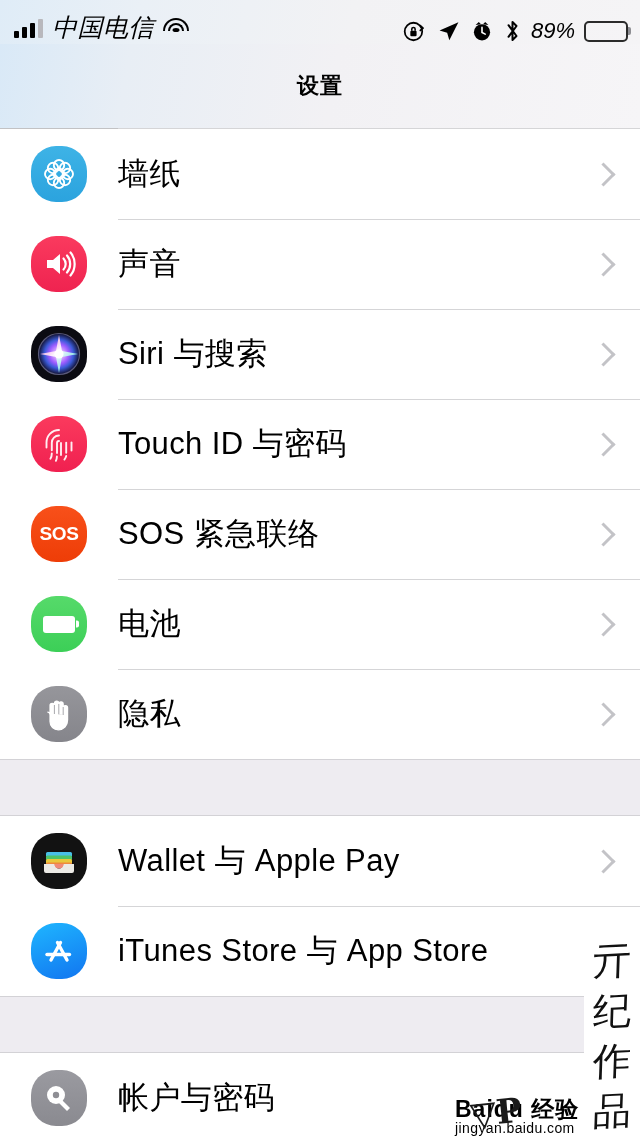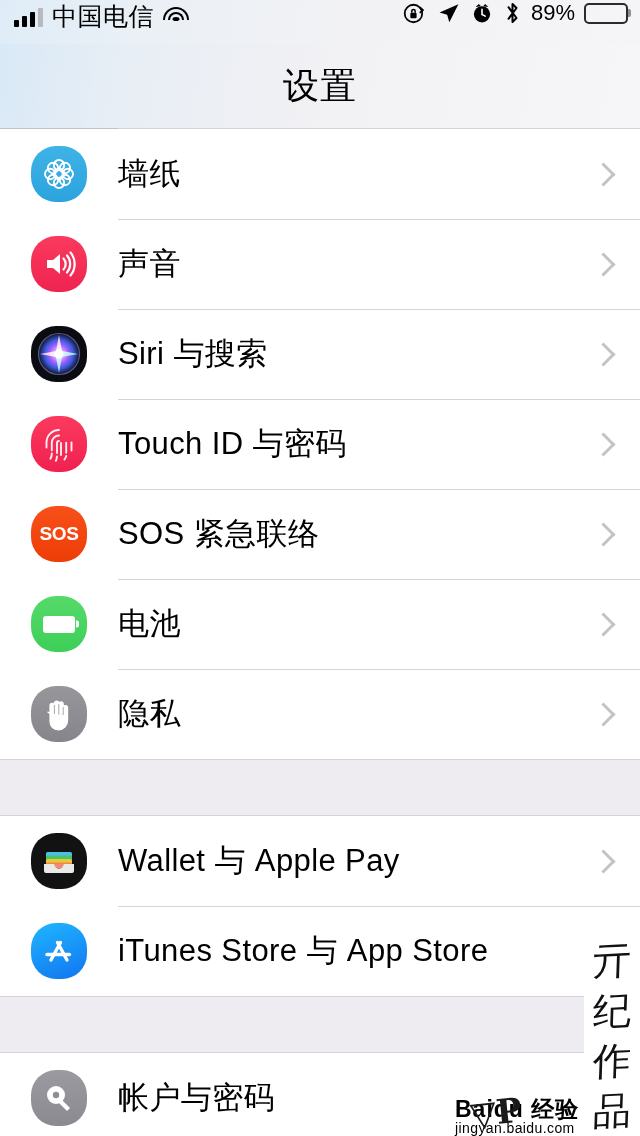--- a/index.html
+++ b/index.html
@@ -13,25 +13,26 @@
     position:relative;
     width:640px; height:1136px;
     background:#ffffff;
     overflow:hidden;
   }
 
   
   #statusbar {
     position:relative;
     height:44px;
-    display:flex; align-items:flex-start;
+    display:flex; align-items:flex-end;
     background:linear-gradient(100deg,#dfecf7 0%,#eaf0f6 22%,#f2f2f4 55%,#f5f4f6 100%);
     padding:0 12px 0 14px;
     font-size:25px;
     color:#000;
+    font-style:italic;
   }
   .sb-left { display:flex; align-items:center; gap:9px; }
   .sb-center { position:absolute; left:0; right:0; text-align:center;
                font-size:25px; letter-spacing:0px; font-weight:400; pointer-events:none; }
   .sb-right { margin-left:auto; display:flex; align-items:center; gap:9px; }
   .sb-carrier { font-size:25px; letter-spacing:0.5px; }
 
   .bars { display:flex; align-items:flex-end; gap:3px; height:20px; }
   .bars i { display:block; width:5px; background:#000; border-radius:1px; }
   .bars i:nth-child(1){ height:7px; }
@@ -58,21 +59,21 @@
                    transform:translateY(-50%); width:3px; height:8px;
                    background:#8e8e93; border-radius:0 2px 2px 0; }
 
   
   #navbar {
     position:relative; height:85px;
     background:linear-gradient(100deg,#d9e9f7 0%,#e8eef5 20%,#f2f1f4 52%,#f6f5f7 100%);
     display:flex; align-items:center; justify-content:center;
     border-bottom:1px solid #c2c2c4;
   }
-  #navbar .title { font-size:36px; font-weight:400; color:#000; letter-spacing:1px; }
+  #navbar .title { font-size:22px; font-weight:700; color:#000; letter-spacing:1px; }
 
   
   #list { background:#ffffff; }
   .group { background:#ffffff; }
   .gap {
     background:#eeecf1;
     border-top:1px solid #d3d2d6;
     border-bottom:1px solid #d3d2d6;
   }
   .row {

